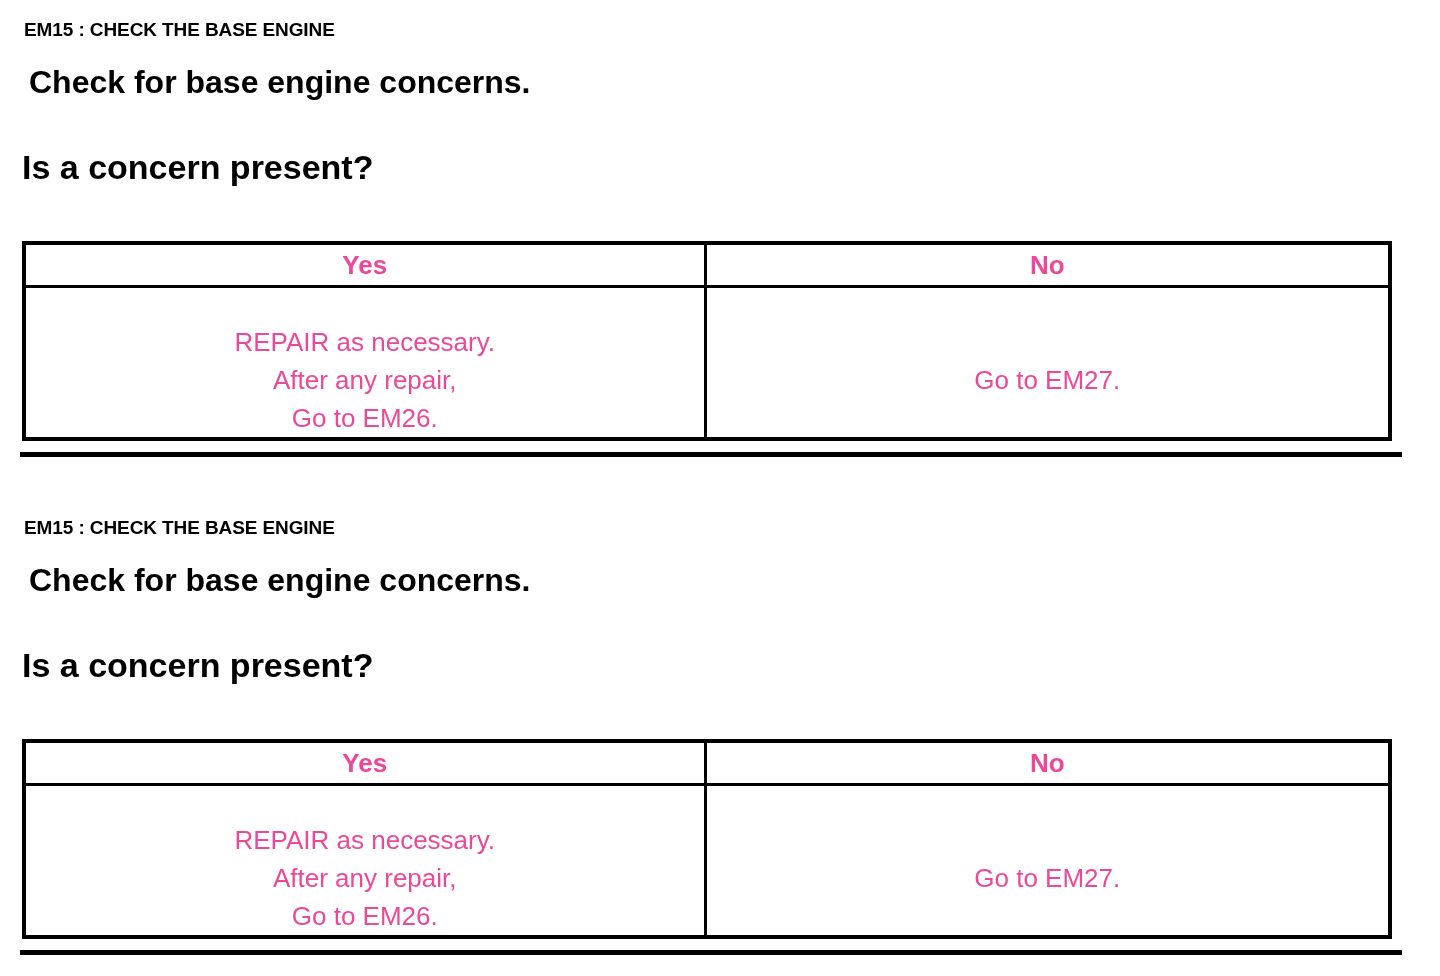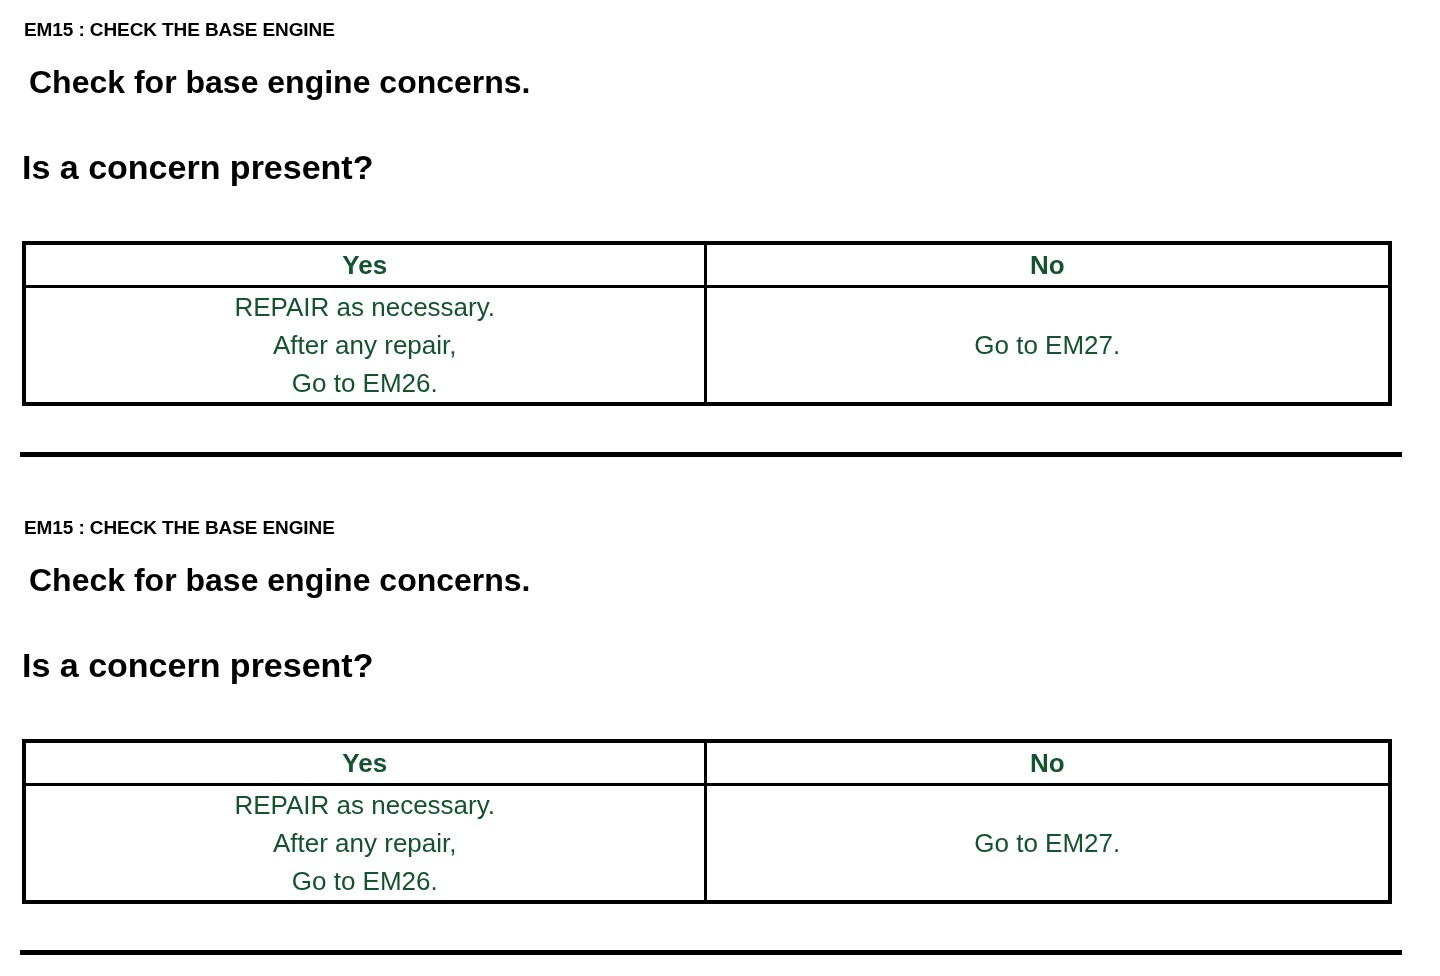--- a/index.html
+++ b/index.html
@@ -76,38 +76,38 @@
   }
   .decision-table col.col-yes { width: 681px; }
   .decision-table col.col-no  { width: 685px; }
 
   .decision-table th,
   .decision-table td {
     border: 3px solid #000000;
     padding: 0;
     text-align: center;
     vertical-align: middle;
-    color: #14532d;
+    color: #ec4899;
   }
 
   .decision-table th {
     height: 40px;
     font-size: 26px;
     font-weight: bold;
     line-height: 1.1;
   }
 
   .decision-table td {
     height: 111px;
     font-size: 26px;
     font-weight: normal;
     line-height: 38px;
   }
 
-  .cell-lines { display: block; }
+  .cell-lines { display: block; margin-top: 35px; }
   .cell-lines > span { display: block; white-space: nowrap; }
 
   
   .section-divider {
     position: absolute;
     left: 20px;
     width: 1382px;
     height: 5px;
     background: #000000;
   }

